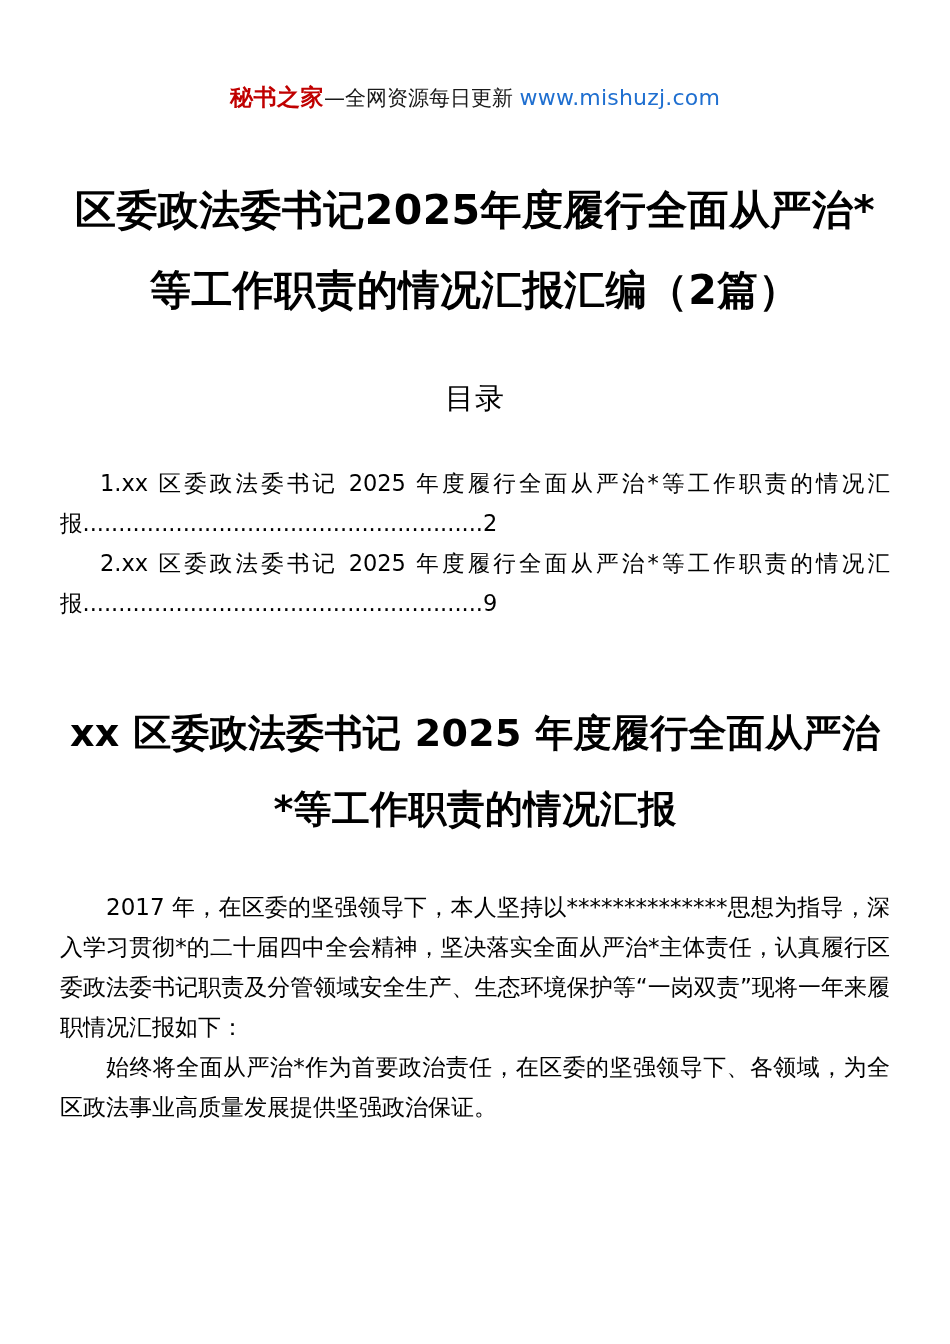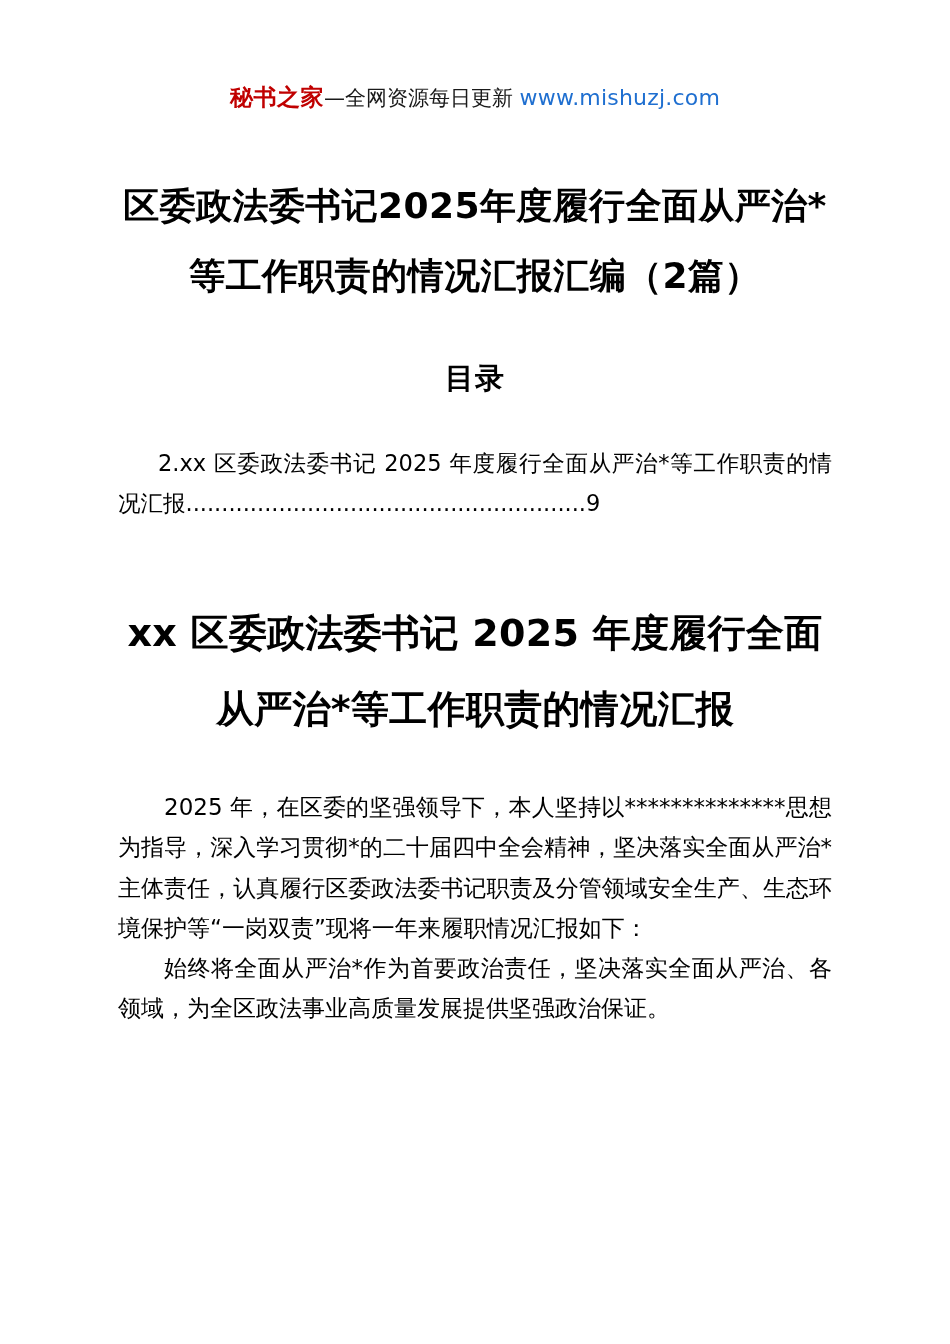--- a/index.html
+++ b/index.html
@@ -12,21 +12,21 @@
     height: 1344px;
     font-family: "DejaVu Sans", "Liberation Sans", sans-serif;
     color: #000000;
     position: relative;
     overflow: hidden;
   }
   .page {
     width: 950px;
     height: 1008px;
     box-sizing: border-box;
-    padding: 0 118px;
+    padding: 0 60px;
     position: relative;
   }
 
   
   .banner {
     text-align: center;
     padding-top: 86px;
     white-space: nowrap;
     font-size: 22px;
     line-height: 1;
@@ -44,32 +44,32 @@
   .banner .url {
     color: #1f6fd0;
     font-size: 22px;
     letter-spacing: 0.2px;
   }
 
   
   .doc-title {
     margin-top: 62px;
     text-align: center;
-    font-size: 36px;
+    font-size: 41px;
     font-weight: bold;
     line-height: 1.95;
     letter-spacing: 0.4px;
   }
 
   
   .toc-heading {
     margin-top: 48px;
     text-align: center;
     font-size: 29px;
-    font-weight: bold;
+    font-weight: normal;
     letter-spacing: 1px;
   }
 
   
   .toc {
     margin-top: 44px;
     font-size: 22.5px;
     line-height: 1.78;
   }
   .toc-entry {
@@ -113,23 +113,24 @@
 
   <div class="banner">
     <span class="brand">秘书之家</span><span class="slogan">—全网资源每日更新 </span><span class="url">www.mishuzj.com</span>
   </div>
 
   <h1 class="doc-title">区委政法委书记2025年度履行全面从严治*等工作职责的情况汇报汇编（2篇）</h1>
 
   <h2 class="toc-heading">目录</h2>
 
   <div class="toc">
+    <div class="toc-entry"><span class="indent"></span><span>1.xx 区委政法委书记 2025 年度履行全面从严治*等工作职责的情况汇报</span><span>........................................................</span><span>2</span></div>
     <div class="toc-entry"><span class="indent"></span><span>2.xx 区委政法委书记 2025 年度履行全面从严治*等工作职责的情况汇报</span><span>........................................................</span><span>9</span></div>
   </div>
 
   <h2 class="section-title">xx 区委政法委书记 2025 年度履行全面从严治*等工作职责的情况汇报</h2>
 
   <div class="body">
-    <p>2025 年，在区委的坚强领导下，本人坚持以**************思想为指导，深入学习贯彻*的二十届四中全会精神，坚决落实全面从严治*主体责任，认真履行区委政法委书记职责及分管领域安全生产、生态环境保护等“一岗双责”现将一年来履职情况汇报如下：</p>
-    <p>始终将全面从严治*作为首要政治责任，坚决落实全面从严治、各领域，为全区政法事业高质量发展提供坚强政治保证。</p>
+    <p>2017 年，在区委的坚强领导下，本人坚持以**************思想为指导，深入学习贯彻*的二十届四中全会精神，坚决落实全面从严治*主体责任，认真履行区委政法委书记职责及分管领域安全生产、生态环境保护等“一岗双责”现将一年来履职情况汇报如下：</p>
+    <p>始终将全面从严治*作为首要政治责任，在区委的坚强领导下、各领域，为全区政法事业高质量发展提供坚强政治保证。</p>
   </div>
 
 </div>
 
 </body></html>

